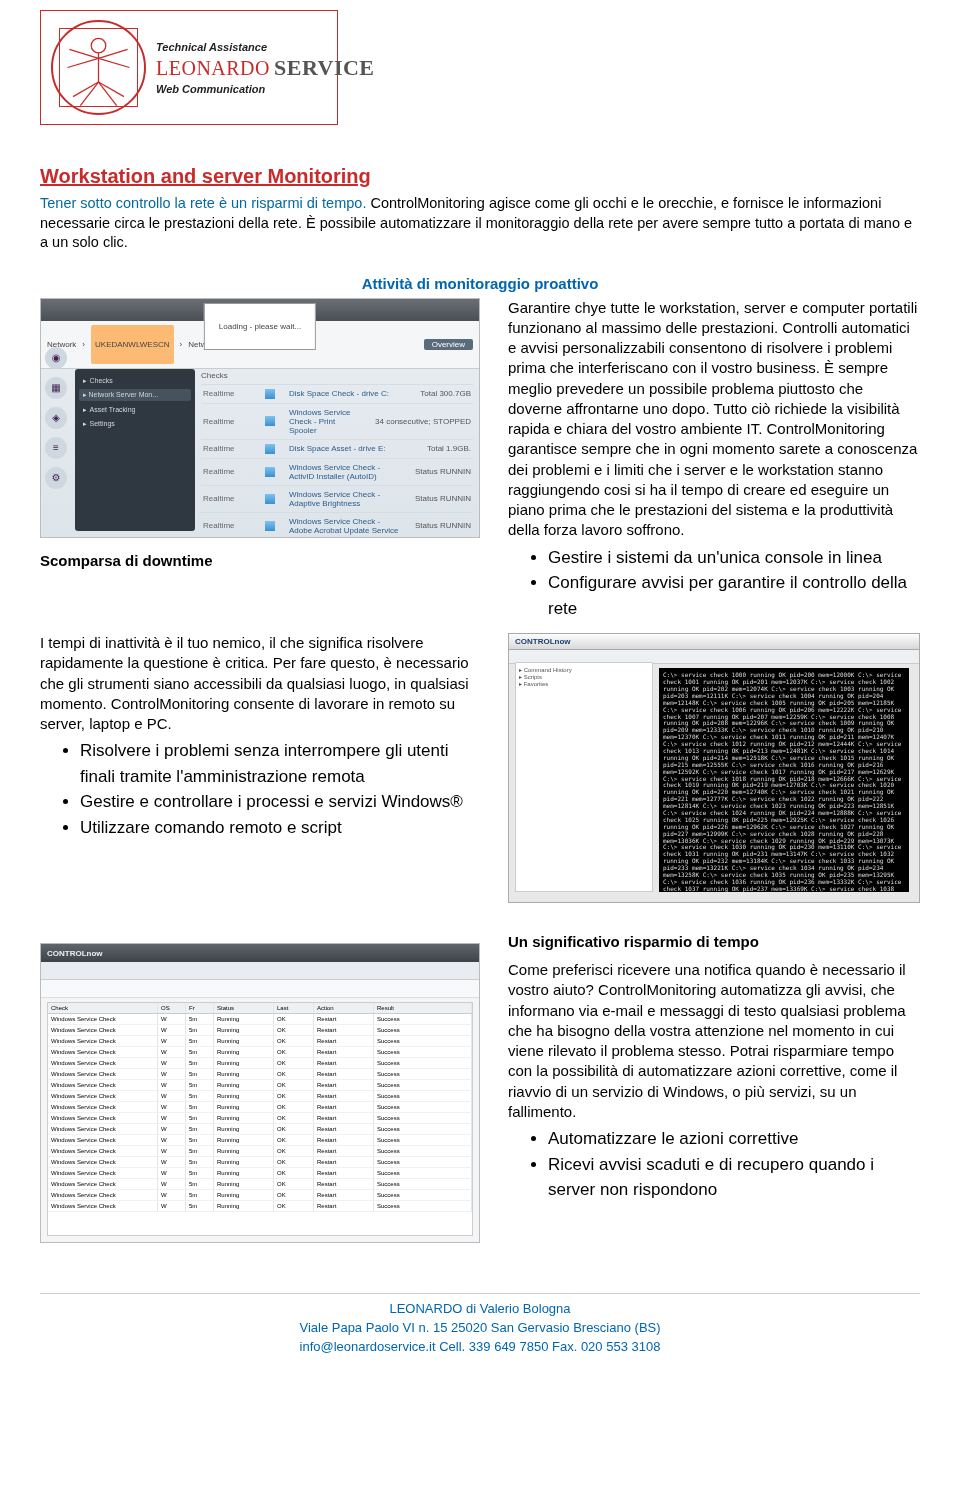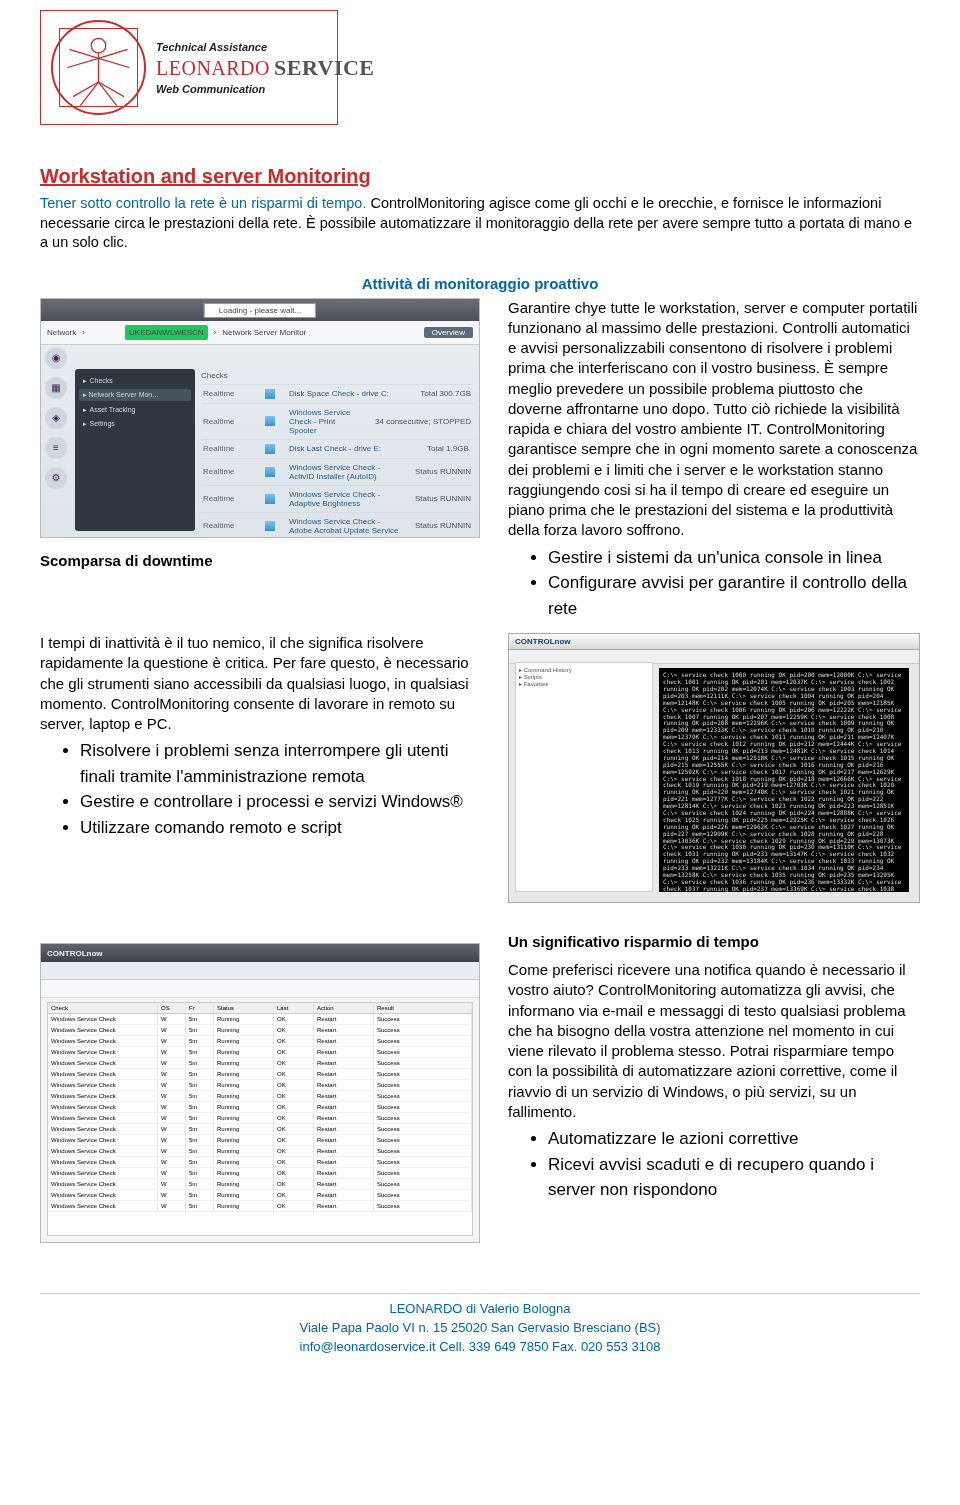--- a/index.html
+++ b/index.html
@@ -73,21 +73,21 @@
     position: relative;
     overflow:hidden;
     font-size: 8px;
     color:#444;
   }
   .screenshot-box .topband {
     height: 22px; background: linear-gradient(#6a6f75,#4a4f55);
   }
   .screenshot-box .loading {
     position:absolute; top:4px; left:50%; transform:translateX(-50%);
-    background:#fff; border:1px solid #999; padding:2px 14px; font-size:8px;
+    background:#fff; border:1px solid #999; padding:18px 14px; font-size:8px;
   }
   .screenshot-box .crumb {
     background:#f4f6f8; border-bottom:1px solid #ccc; padding:4px 6px; display:flex; gap:6px; align-items:center;
   }
   .darkpanel {
     position:absolute; left:34px; top:70px; width:120px; bottom:6px;
     background:#2f3740; border-radius:3px; color:#d0d6dd; padding:6px 4px;
   }
   .darkpanel .sel { background:#46525e; border-radius:2px; padding:2px 4px; margin-bottom:3px; font-size:7px;}
   .darkpanel .itm { padding:2px 4px; font-size:7px; margin-bottom:2px; display:flex; gap:3px; align-items:center;}
@@ -171,21 +171,21 @@
 </div>
 
 <div class="two-col">
   <div class="col-left">
 
     <div class="screenshot-box">
       <div class="topband"></div>
       <div class="loading">Loading - please wait...</div>
       <div class="crumb">
         <span>Network</span> ›
-        <span style="background:#22c55e;padding:3px 4px;border-radius:2px;margin-left:34px;">UKEDANWLWESCN</span> ›
+        <span style="background:#fdba74;padding:15px 4px;border-radius:2px;">UKEDANWLWESCN</span> ›
         <span>Network Server Monitor</span>
         <span style="margin-left:auto;background:#5a6b7c;color:#fff;padding:1px 8px;border-radius:2px;">Overview</span>
       </div>
       <div class="sidebar-icons">
         <span>◉</span>
         <span>▦</span>
         <span>◈</span>
         <span>≡</span>
         <span>⚙</span>
       </div>
@@ -206,21 +206,21 @@
             </div>
             <div class="check-row">
               <span class="rt">Realtime</span>
               <span class="flag"></span>
               <span class="nm">Windows Service Check - Print Spooler</span>
               <span class="st">34 consecutive; STOPPED</span>
             </div>
             <div class="check-row">
               <span class="rt">Realtime</span>
               <span class="flag"></span>
-              <span class="nm">Disk Last Check - drive E:</span>
+              <span class="nm">Disk Space Asset - drive E:</span>
               <span class="st">Total 1.9GB.</span>
             </div>
             <div class="check-row">
               <span class="rt">Realtime</span>
               <span class="flag"></span>
               <span class="nm">Windows Service Check - ActivID Installer (AutoID)</span>
               <span class="st">Status RUNNIN</span>
             </div>
             <div class="check-row">
               <span class="rt">Realtime</span>

